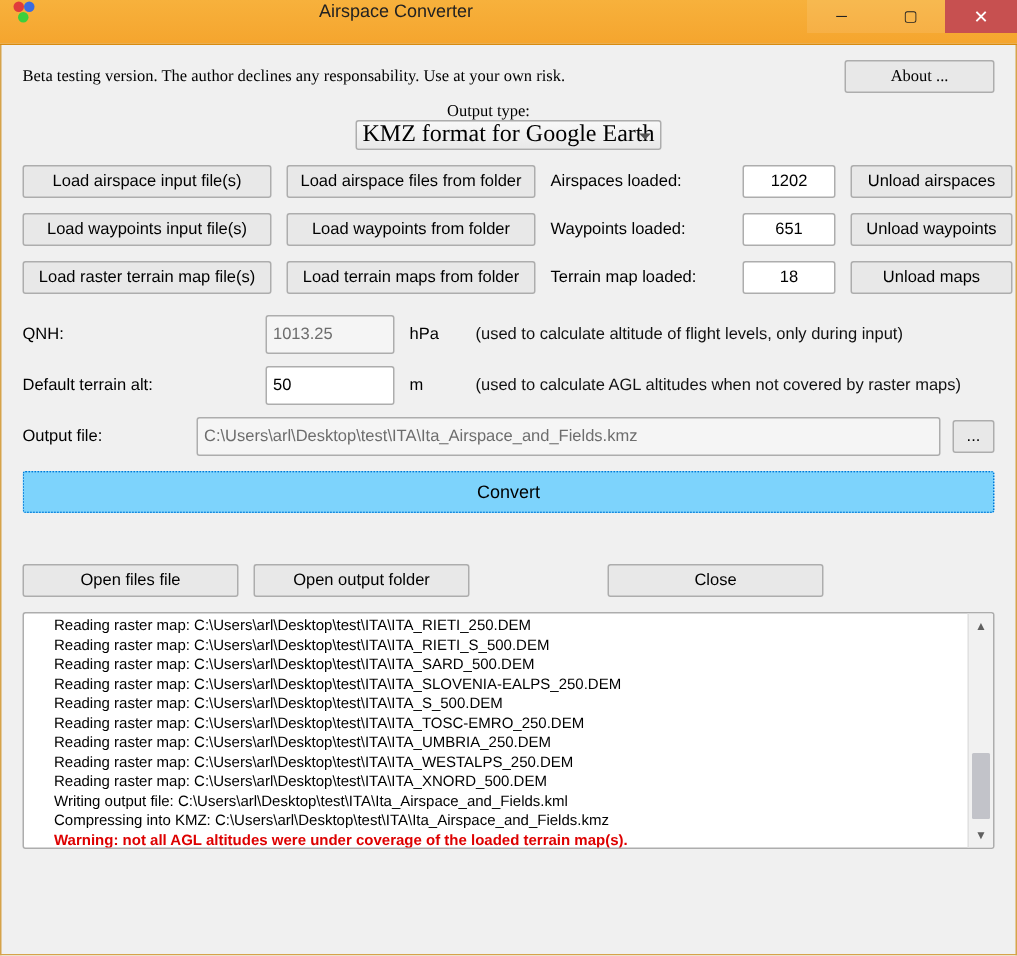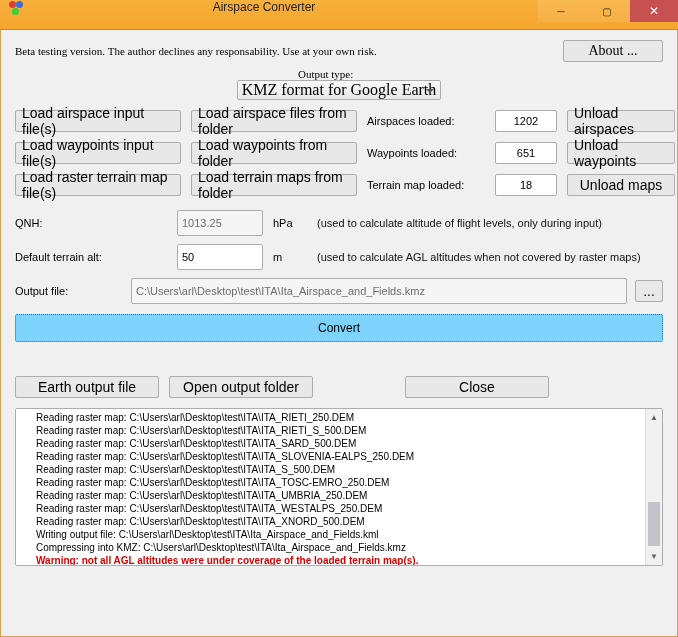--- a/index.html
+++ b/index.html
@@ -55,21 +55,21 @@
     border-top: none;
     height: 607px;
   }
   .row { display:flex; align-items:center; margin-bottom:6px;font-family:Liberation Serif, serif; }
   .disclaimer { font-size:11px; margin-right: 10px;}
   .about-btn { margin-left:auto; width:100px;}
   .btn-std {
     background:#e8e8e8;
     border:1px solid #adadad;
     height:22px;
-    font-size:14px;
+    font-size:11px;
     font-family:inherit;
     cursor:default;
     padding:0 6px;
     display:flex;
     align-items:center;
     justify-content:center;
     border-radius:2px;
   }
   .lbl { font-size:11px; }
   .select {
@@ -237,21 +237,21 @@
 
   <div class="outrow">
     <span class="lblw">Output file:</span>
     <input class="txt disabled" readonly="" value="C:\Users\arl\Desktop\test\ITA\Ita_Airspace_and_Fields.kmz" style="">
     <div class="btn-std dotsbtn">...</div>
   </div>
 
   <div class="convert-btn">Convert</div>
 
   <div class="toolbar">
-    <div class="btn-std">Earth output file</div>
+    <div class="btn-std">Open files file</div>
     <div class="btn-std">Open output folder</div>
     <div class="spacer"></div>
     <div class="btn-std">Close</div>
   </div>
 
   <div class="logwrap">
     <div class="logtext" id="logtext">
         <div class="line">Reading raster map: C:\Users\arl\Desktop\test\ITA\ITA_RIETI_250.DEM</div>
         <div class="line">Reading raster map: C:\Users\arl\Desktop\test\ITA\ITA_RIETI_S_500.DEM</div>
         <div class="line">Reading raster map: C:\Users\arl\Desktop\test\ITA\ITA_SARD_500.DEM</div>

